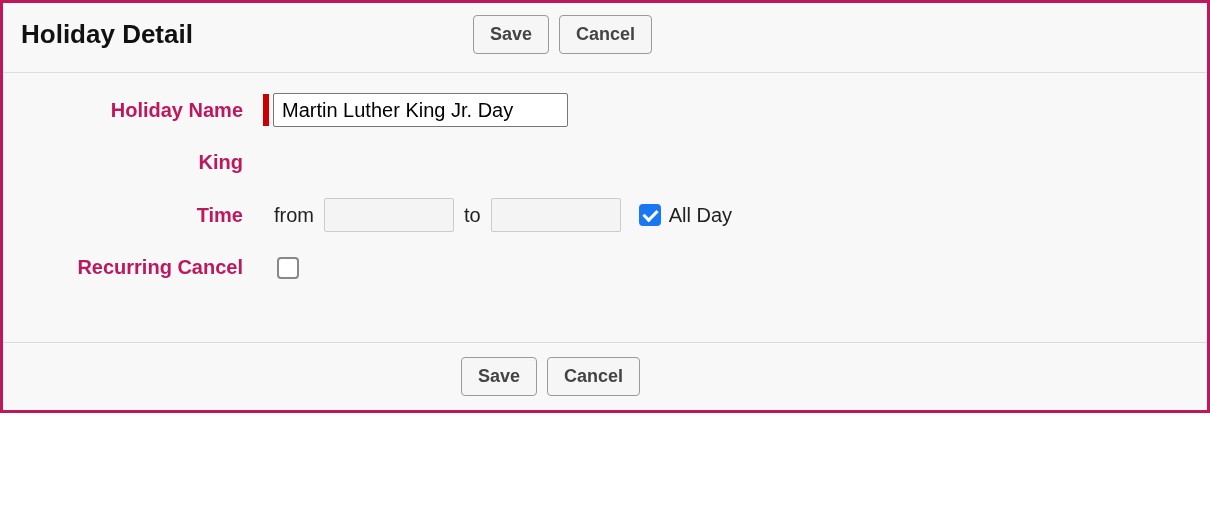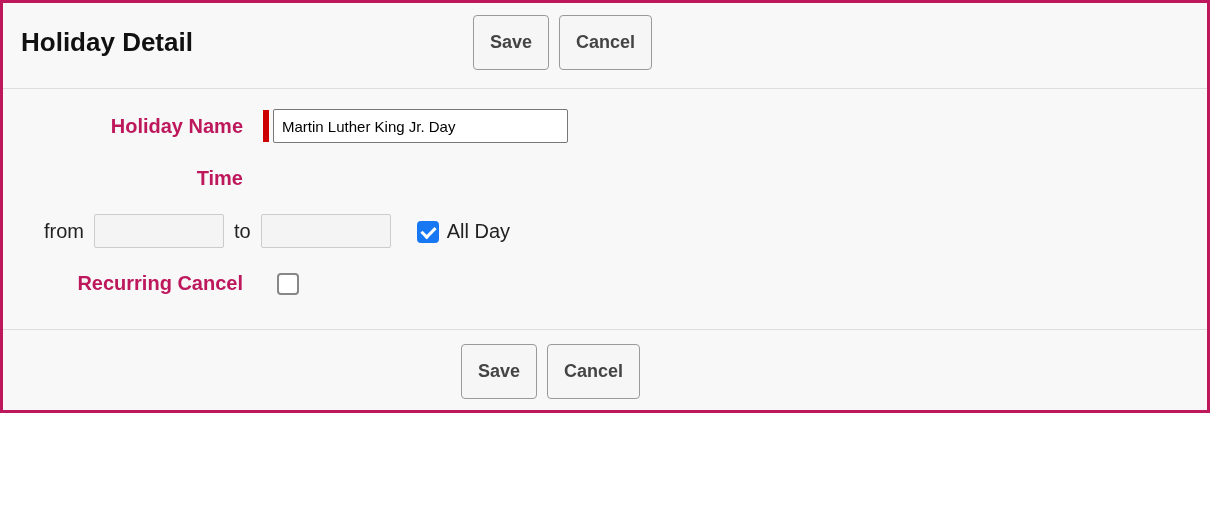--- a/index.html
+++ b/index.html
@@ -31,21 +31,21 @@
     .header h1 {
       font-size: 26px;
       font-weight: bold;
       color: #111;
       margin-right: 280px;
     }
     .btn {
       background: #f6f6f6;
       border: 1px solid #9a9a9a;
       border-radius: 4px;
-      padding: 16px 16px;
+      padding: 8px 16px;
       font-size: 18px;
       font-weight: bold;
       color: #444;
       cursor: pointer;
       margin-right: 10px;
     }
     .form-body {
       flex: 1;
       padding: 20px 30px 10px 30px;
     }
@@ -72,21 +72,21 @@
       width: 6px;
       height: 32px;
       background: #c00;
       margin-right: 4px;
       vertical-align: middle;
     }
     .text-input {
       border: 1px solid #777;
       border-radius: 2px;
       padding: 5px 8px;
-      font-size: 15px;
+      font-size: 20px;
       height: 34px;
       background: #fff;
     }
     .name-input {
       width: 295px;
     }
     .desc-input {
       width: 860px;
     }
     .date-input {
@@ -122,22 +122,22 @@
       left: 5px;
       top: 1px;
       width: 6px;
       height: 11px;
       border: solid #fff;
       border-width: 0 3px 3px 0;
       transform: rotate(45deg);
     }
     .allday-wrap {
       display: flex;
-      align-items: flex-end;
-      margin-left: 18px;
+      align-items: flex-start;
+      margin-left: 10px;
       padding-left: 8px;
     }
     .allday-label {
       font-size: 20px;
       color: #222;
       margin-left: 8px;
     }
     .footer {
       border-top: 1px solid #ddd;
       padding: 14px 18px;
@@ -164,24 +164,25 @@
     <div class="form-row">
       <div class="form-label">Holiday Name</div>
       <div class="form-value">
         <span class="required-bar"></span>
         <input type="text" class="text-input name-input" value="Martin Luther King Jr. Day" style="">
       </div>
     </div>
 
 
     <div class="form-row">
+      <div class="form-label">King</div>
+    </div>
+
+    <div class="form-row">
       <div class="form-label">Time</div>
-    </div>
-
-    <div class="form-row">
       <div class="form-value">
         <span class="time-label" style="margin-left:11px">from</span>
         <input type="text" class="text-input time-input" disabled="" value="" style="">
         <span class="time-label">to</span>
         <input type="text" class="text-input time-input" disabled="" value="" style="">
         <div class="allday-wrap">
           <input type="checkbox" class="checkbox" checked="" style="">
           <span class="allday-label">All Day</span>
         </div>
       </div>

